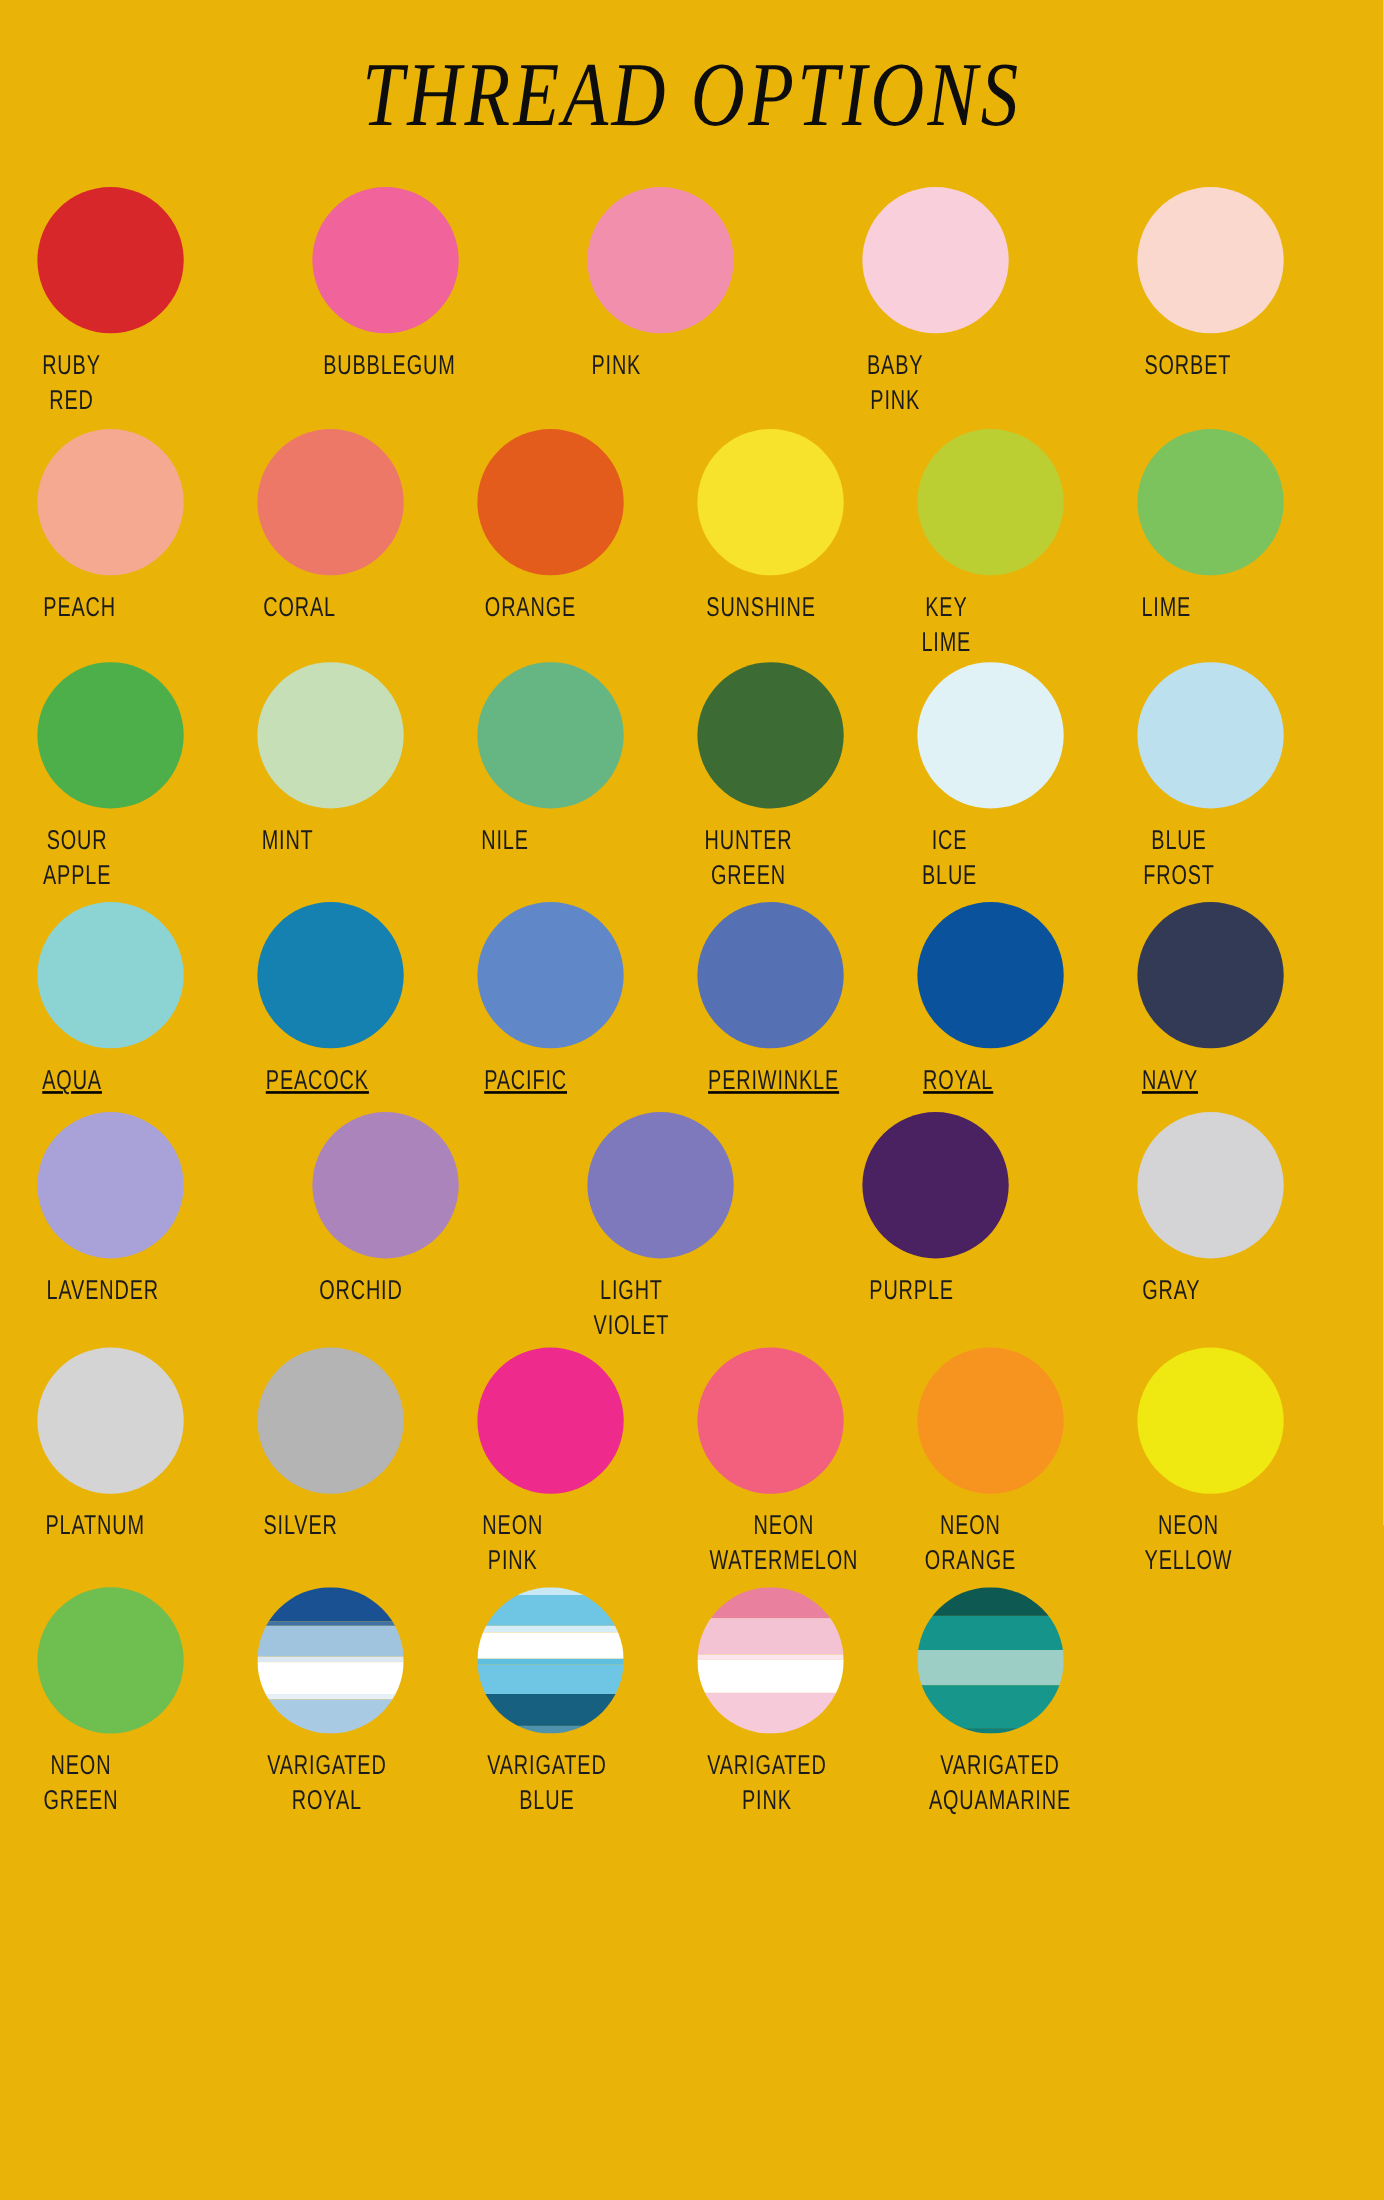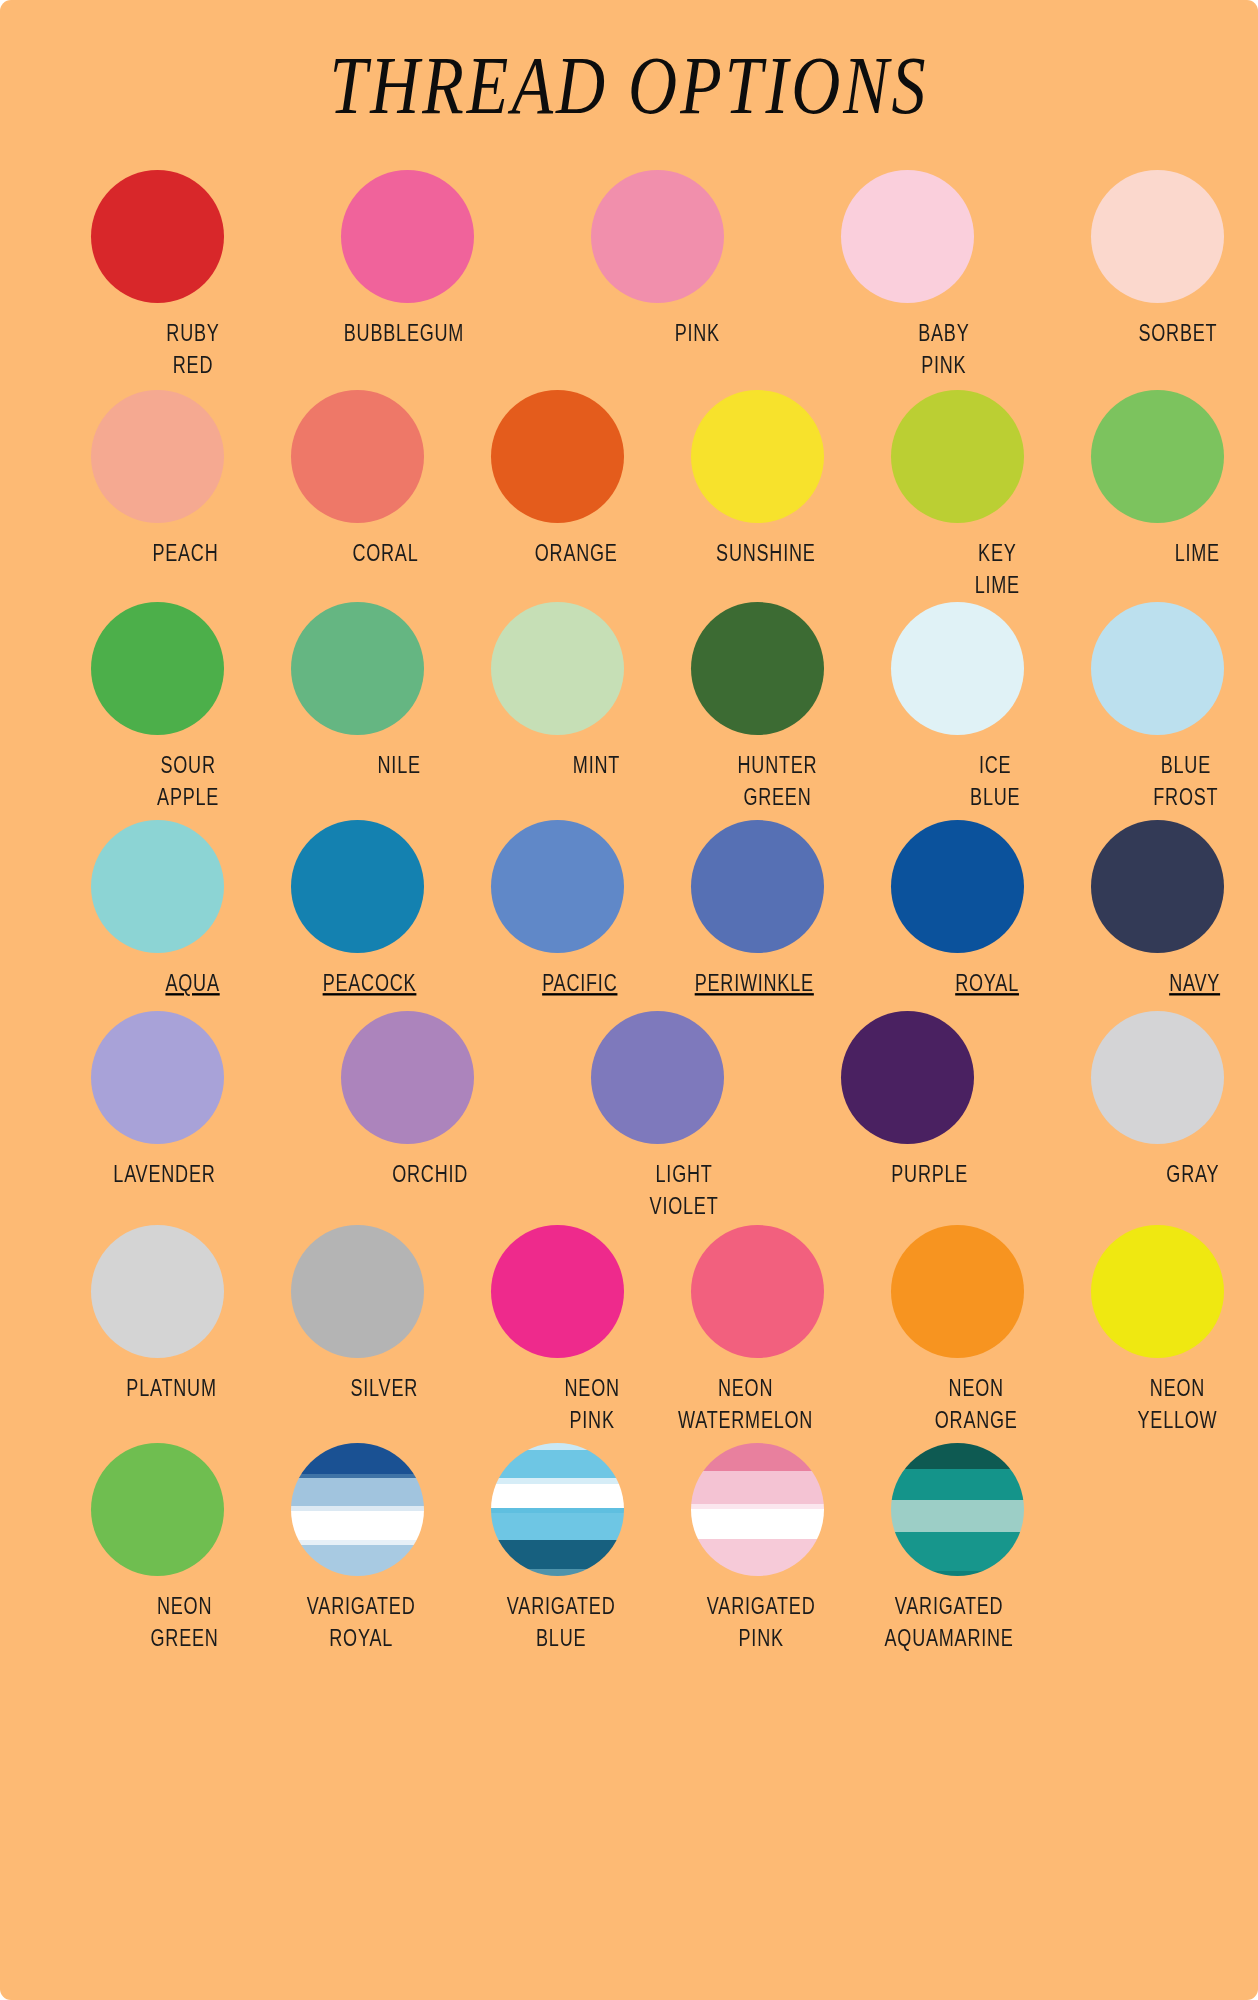--- a/index.html
+++ b/index.html
@@ -13,23 +13,22 @@
     height: 2000px;
     font-family: "Liberation Sans", sans-serif;
     -webkit-font-smoothing: antialiased;
     overflow: hidden;
   }
 
   .page {
     position: relative;
     width: 1258px;
     height: 2000px;
-    background: #fdba74;
+    background: #eab308;
     box-sizing: border-box;
-    border-radius: 11px;
   }
 
   .page-title {
     text-align: center;
     font-family: "Liberation Serif", "DejaVu Serif", serif;
     font-style: italic;
     font-weight: 400;
     font-size: 68px;
     letter-spacing: 3px;
     color: #0d0d0d;
@@ -62,21 +61,21 @@
   .swatch-row.r3 { margin-top: 12px; }
   .swatch-row.r4 { margin-top: 18px; text-decoration: underline; }
   .swatch-row.r5 { margin-top: 18px; }
   .swatch-row.r6 { margin-top: 14px; }
   .swatch-row.r7 { margin-top: 18px; }
 
   .swatch-cell {
     width: 190px;
     display: flex;
     flex-direction: column;
-    align-items: flex-end;
+    align-items: flex-start;
   }
 
   .swatch-dot {
     width: 133px;
     height: 133px;
     border-radius: 50%;
     overflow: hidden;
     position: relative;
     flex: 0 0 auto;
   }
@@ -168,26 +167,26 @@
       </div>
     </div>
 
     <div class="swatch-row r3">
       <div class="swatch-cell">
         <div class="swatch-dot" style="background: rgb(76, 175, 74);"></div>
         <div class="swatch-label">SOUR
 APPLE</div>
       </div>
       <div class="swatch-cell">
+        <div class="swatch-dot" style="background: rgb(198, 223, 182);"></div>
+        <div class="swatch-label">MINT</div>
+      </div>
+      <div class="swatch-cell">
         <div class="swatch-dot" style="background: rgb(101, 182, 130);"></div>
         <div class="swatch-label">NILE</div>
-      </div>
-      <div class="swatch-cell">
-        <div class="swatch-dot" style="background: rgb(198, 223, 182);"></div>
-        <div class="swatch-label">MINT</div>
       </div>
       <div class="swatch-cell">
         <div class="swatch-dot" style="background: rgb(60, 107, 51);"></div>
         <div class="swatch-label">HUNTER
 GREEN</div>
       </div>
       <div class="swatch-cell">
         <div class="swatch-dot" style="background: rgb(224, 242, 246);"></div>
         <div class="swatch-label">ICE
 BLUE</div>

